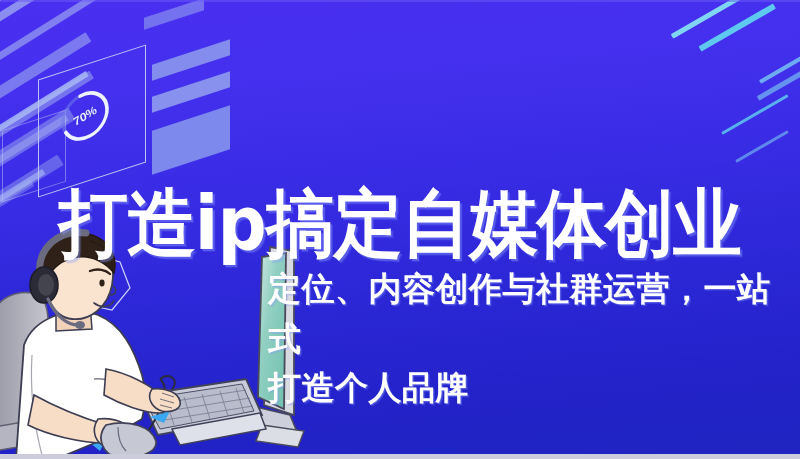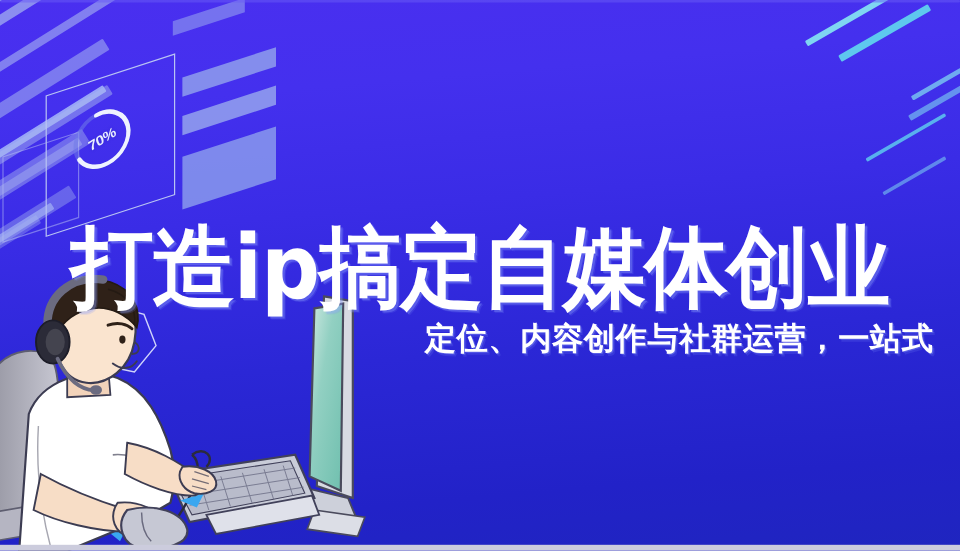--- a/index.html
+++ b/index.html
@@ -127,23 +127,23 @@
        3px  3px 0 rgba(120,140,250,0.18);
     font-family: "DejaVu Sans", "Liberation Sans", sans-serif;
   }
 
   
   .subtitle {
     position: absolute;
     left: 268px;
     right: 22px;
     top: 264px;
-    text-align: right;
+    text-align: left;
     color: #ffffff;
-    font-size: 26px;
+    font-size: 33px;
     line-height: 1.50;
     font-weight: bold;
     letter-spacing: 0.5px;
     text-shadow:
        1px 1px 0 rgba(150,170,255,0.35),
        2px 2px 0 rgba(120,140,250,0.18);
     font-family: "DejaVu Sans", "Liberation Sans", sans-serif;
   }
   .subtitle .line { display: block; }
 </style>
@@ -304,16 +304,17 @@
         <path d="M54 70 C 62 88, 74 96, 84 96" fill="none" stroke="#6b6b80" stroke-width="3.2" stroke-linecap="round"></path>
         <ellipse cx="86" cy="96" rx="5" ry="4" fill="#6b6b80"></ellipse>
       </g>
     </svg>
   </div>
 
   <h1 class="headline">打造ip搞定自媒体创业</h1>
 
   <div class="subtitle">
     <span class="line">定位、内容创作与社群运营，一站式</span>
+    <span class="line">打造个人品牌</span>
   </div>
 
   <div class="bottom-strip"></div>
 </div>
 
 </body></html>

